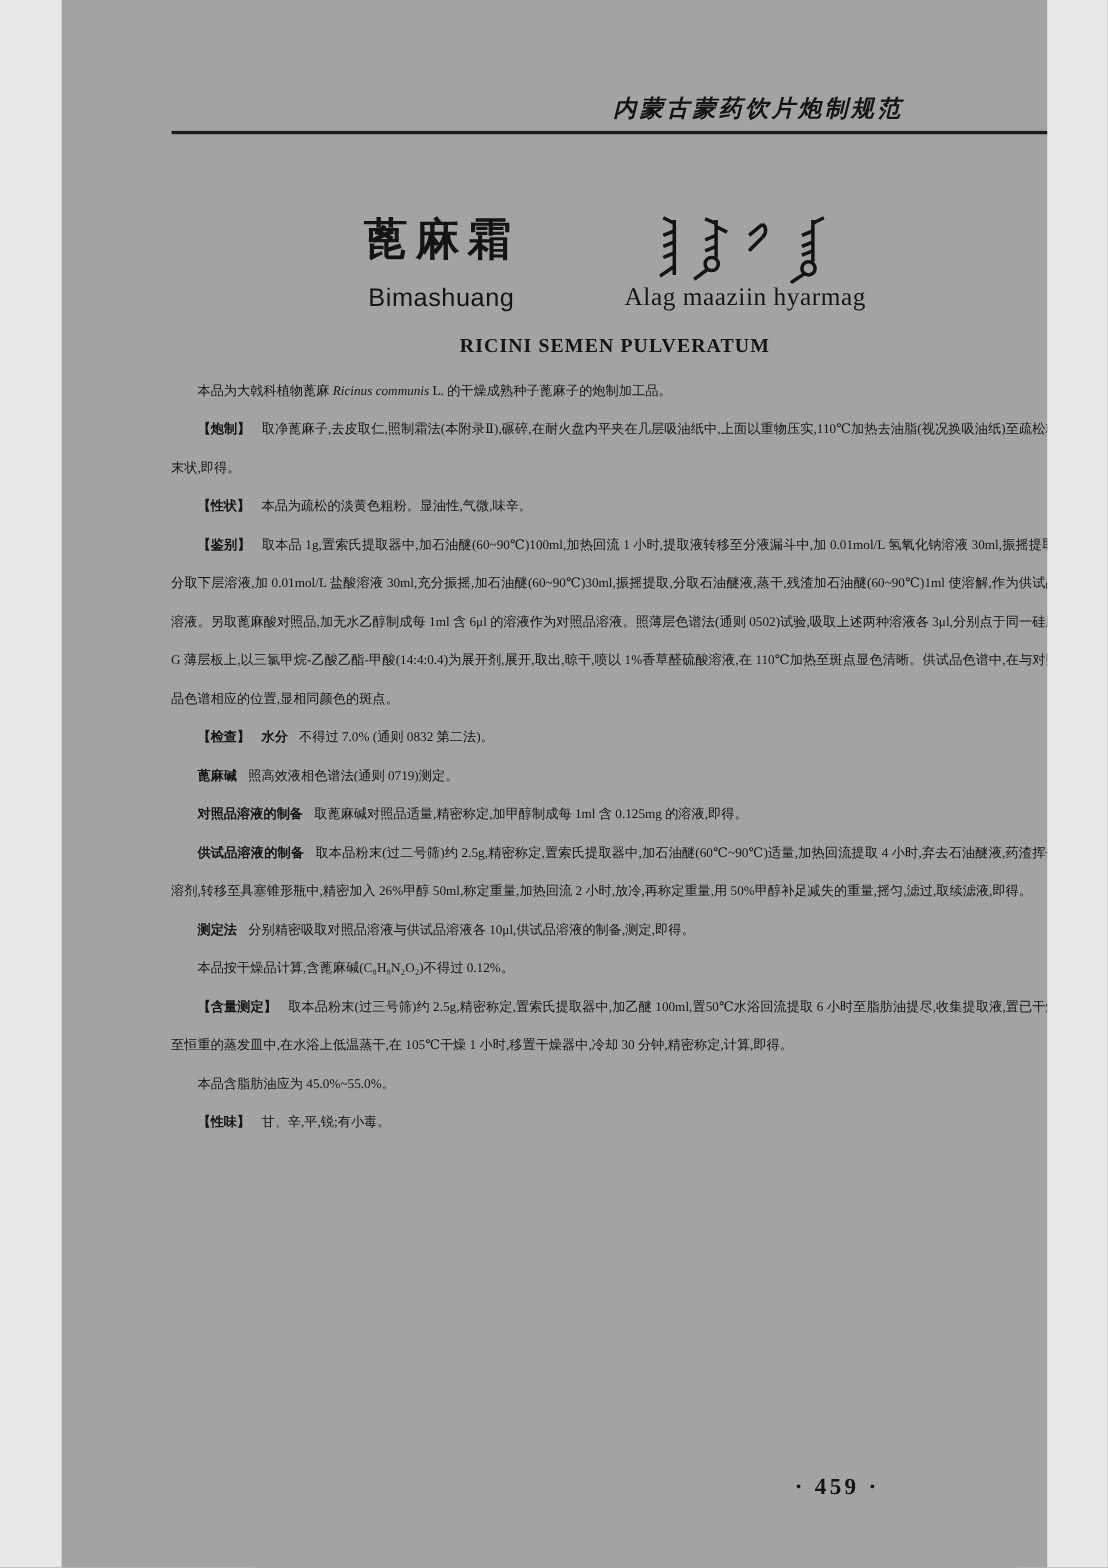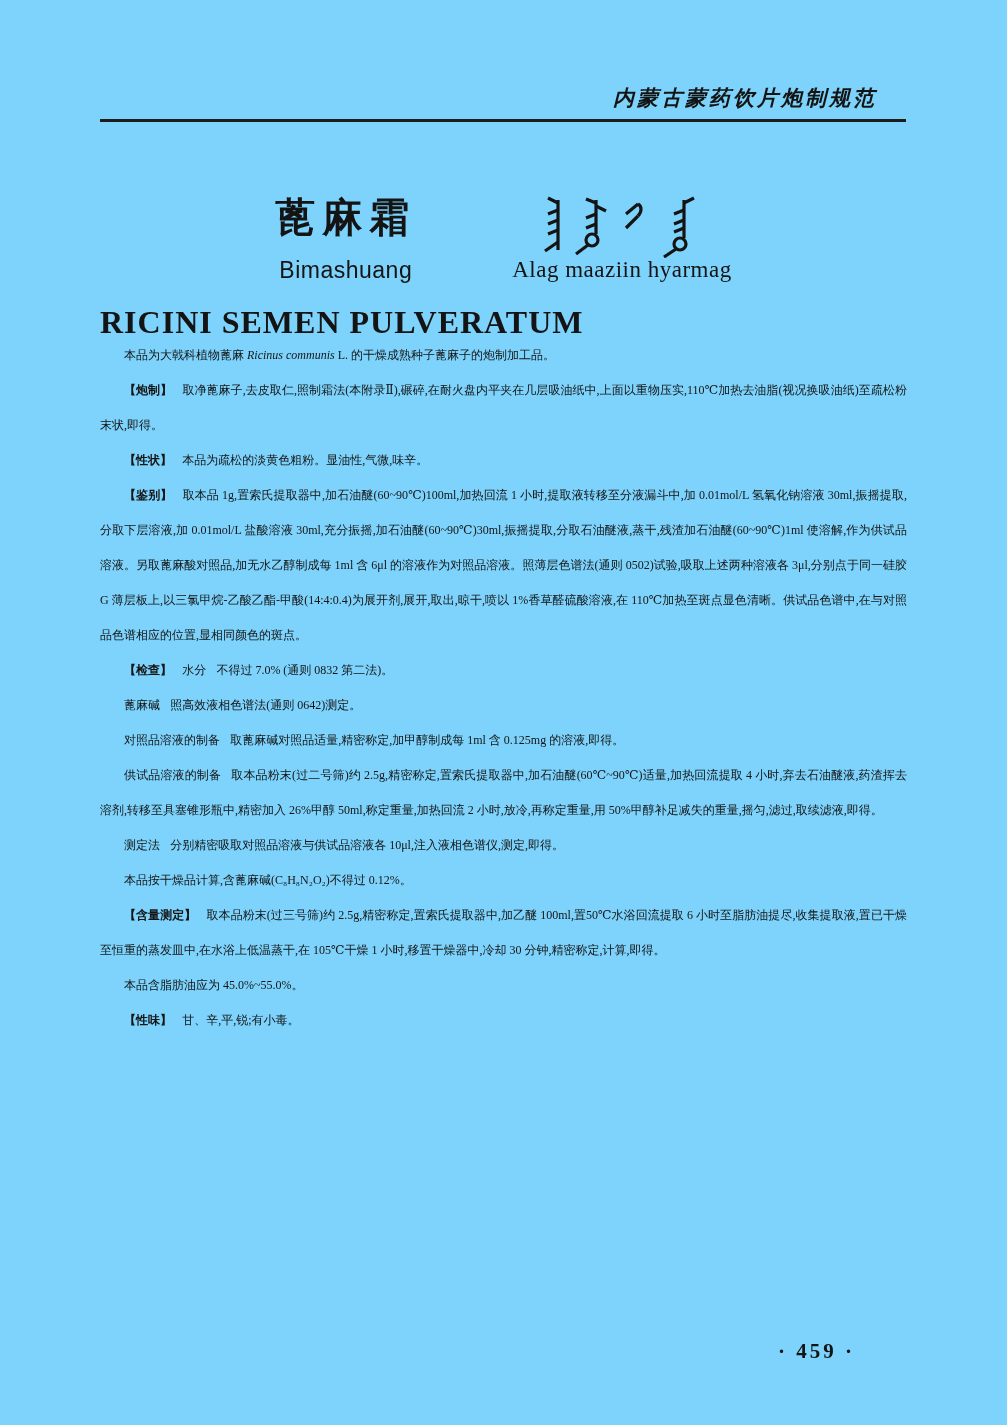--- a/index.html
+++ b/index.html
@@ -1,21 +1,21 @@
 <!DOCTYPE html>
 <html lang="zh"><head>
 <meta charset="utf-8">
 <style>
   html,body { margin:0; padding:0; }
   body { background:#e8e8e8; }
   .page {
     position:relative;
-    width:1007px; height:1425px;
+    width:896px; height:1425px;
     margin:0 auto;
-    background:#7dd3fc;
+    background:#a3a3a3;
     color:#141414;
     font-family:"Liberation Serif","DejaVu Serif",serif;
     overflow:hidden;
   }
   
   .running-header {
     position:absolute; top:84px; left:0; right:130px;
     text-align:right;
     font-size:21px; font-weight:600; font-style:italic;
     letter-spacing:3px;
@@ -33,32 +33,32 @@
     line-height:44px;
   }
   .pinyin {
     margin-top:17px;
     font-family:"Liberation Sans","DejaVu Sans",sans-serif;
     font-size:23px; letter-spacing:0.5px;
   }
   .mong-wrap { height:52px; display:flex; align-items:flex-start; justify-content:center; }
   .mong-latin { margin-top:9px; font-size:23px; letter-spacing:0.5px; }
   .latin-title {
-    margin:20px 0 0; 
-    font-size:32px; font-weight:bold; letter-spacing:1px;
+    margin:20px 0 0; text-align:center;
+    font-size:18px; font-weight:bold; letter-spacing:1px;
   }
   
   .mono-body {
     position:absolute; top:338px; left:100px; width:807px;
     font-size:12px; line-height:35px;
     text-align:justify;
   }
   .para { margin:0; text-indent:2em; }
   .seclabel { font-weight:bold; margin-right:0.85em; }
-  .sublabel { font-weight:normal; margin-right:0.85em; }
+  .sublabel { font-weight:bold; margin-right:0.85em; }
   .latin-name { font-style:italic; }
   
   .page-footer {
     position:absolute; top:1339px; left:0; right:152px;
     text-align:right; font-size:21px; font-weight:bold; letter-spacing:3px;
   }
   .mong-svg { display:block; }
 </style>
 </head>
 <body>
@@ -116,28 +116,28 @@
     <p class="para"><span>本品为大戟科植物蓖麻 </span><span class="latin-name">Ricinus communis</span><span> L. 的干燥成熟种子蓖麻子的炮制加工品。</span></p>
 
     <p class="para"><span class="seclabel">【炮制】</span><span>取净蓖麻子,去皮取仁,照制霜法(本附录Ⅱ),碾碎,在耐火盘内平夹在几层吸油纸中,上面以重物压实,110℃加热去油脂(视况换吸油纸)至疏松粉末状,即得。</span></p>
 
     <p class="para"><span class="seclabel">【性状】</span><span>本品为疏松的淡黄色粗粉。显油性,气微,味辛。</span></p>
 
     <p class="para"><span class="seclabel">【鉴别】</span><span>取本品 1g,置索氏提取器中,加石油醚(60~90℃)100ml,加热回流 1 小时,提取液转移至分液漏斗中,加 0.01mol/L 氢氧化钠溶液 30ml,振摇提取,分取下层溶液,加 0.01mol/L 盐酸溶液 30ml,充分振摇,加石油醚(60~90℃)30ml,振摇提取,分取石油醚液,蒸干,残渣加石油醚(60~90℃)1ml 使溶解,作为供试品溶液。另取蓖麻酸对照品,加无水乙醇制成每 1ml 含 6μl 的溶液作为对照品溶液。照薄层色谱法(通则 0502)试验,吸取上述两种溶液各 3μl,分别点于同一硅胶 G 薄层板上,以三氯甲烷-乙酸乙酯-甲酸(14:4:0.4)为展开剂,展开,取出,晾干,喷以 1%香草醛硫酸溶液,在 110℃加热至斑点显色清晰。供试品色谱中,在与对照品色谱相应的位置,显相同颜色的斑点。</span></p>
 
     <p class="para"><span class="seclabel">【检查】</span><span class="sublabel">水分</span><span>不得过 7.0% (通则 0832 第二法)。</span></p>
 
-    <p class="para"><span class="sublabel">蓖麻碱</span><span>照高效液相色谱法(通则 0642)测定。</span></p>
+    <p class="para"><span class="sublabel">蓖麻碱</span><span>照高效液相色谱法(通则 0719)测定。</span></p>
 
 
     <p class="para"><span class="sublabel">对照品溶液的制备</span><span>取蓖麻碱对照品适量,精密称定,加甲醇制成每 1ml 含 0.125mg 的溶液,即得。</span></p>
 
     <p class="para"><span class="sublabel">供试品溶液的制备</span><span>取本品粉末(过二号筛)约 2.5g,精密称定,置索氏提取器中,加石油醚(60℃~90℃)适量,加热回流提取 4 小时,弃去石油醚液,药渣挥去溶剂,转移至具塞锥形瓶中,精密加入 26%甲醇 50ml,称定重量,加热回流 2 小时,放冷,再称定重量,用 50%甲醇补足减失的重量,摇匀,滤过,取续滤液,即得。</span></p>
 
-    <p class="para"><span class="sublabel">测定法</span><span>分别精密吸取对照品溶液与供试品溶液各 10μl,注入液相色谱仪,测定,即得。</span></p>
+    <p class="para"><span class="sublabel">测定法</span><span>分别精密吸取对照品溶液与供试品溶液各 10μl,供试品溶液的制备,测定,即得。</span></p>
 
     <p class="para"><span>本品按干燥品计算,含蓖麻碱(C₈H₈N₂O₂)不得过 0.12%。</span></p>
 
     <p class="para"><span class="seclabel">【含量测定】</span><span>取本品粉末(过三号筛)约 2.5g,精密称定,置索氏提取器中,加乙醚 100ml,置50℃水浴回流提取 6 小时至脂肪油提尽,收集提取液,置已干燥至恒重的蒸发皿中,在水浴上低温蒸干,在 105℃干燥 1 小时,移置干燥器中,冷却 30 分钟,精密称定,计算,即得。</span></p>
 
     <p class="para"><span>本品含脂肪油应为 45.0%~55.0%。</span></p>
 
     <p class="para"><span class="seclabel">【性味】</span><span>甘、辛,平,锐;有小毒。</span></p>
 
   </div>

